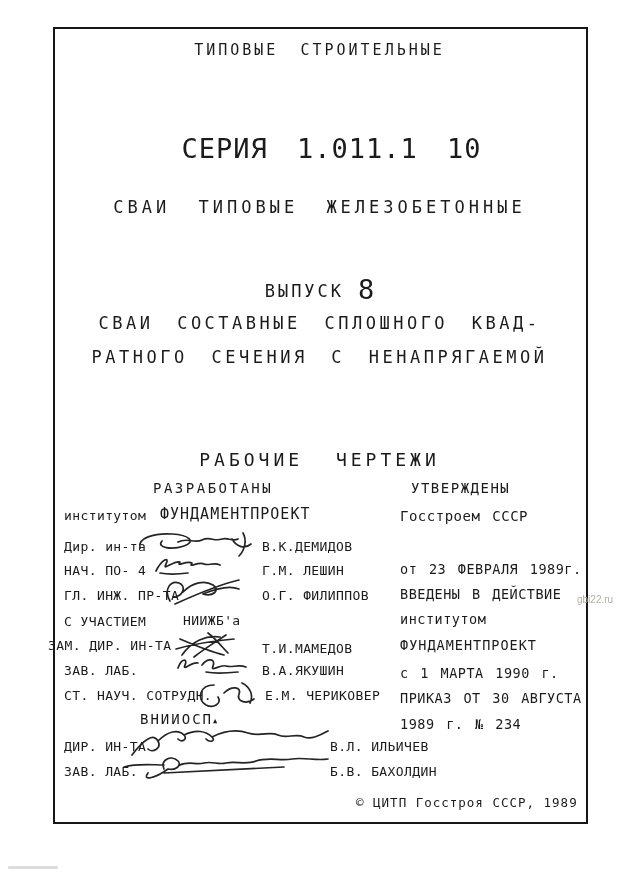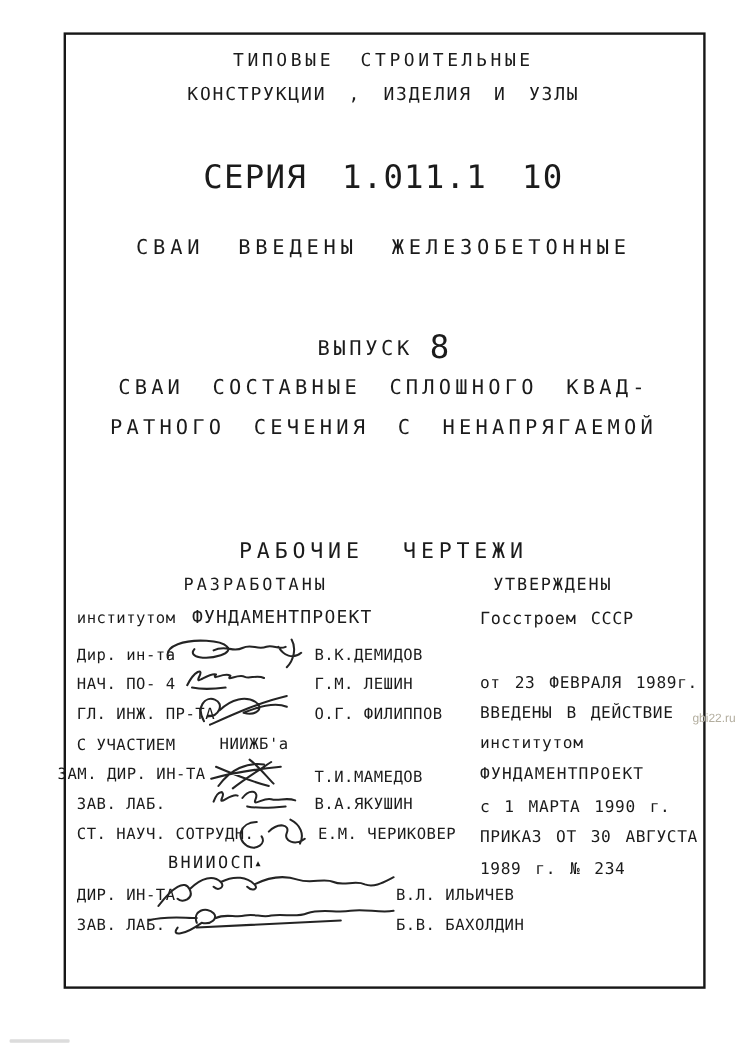--- a/index.html
+++ b/index.html
@@ -12,21 +12,21 @@
     color:#1b1b1b;
   }
   .frame{
     position:absolute;left:53px;top:27px;width:531px;height:793px;
     border:2.5px solid #171717;
   }
   .ln{position:absolute;white-space:nowrap;line-height:1.15;}
   .ctr{left:53px;width:533px;text-align:center;}
   .t-hdr{font-size:15px;letter-spacing:3px;word-spacing:10px;text-align:center;}
   .t-hdr2{font-size:15px;letter-spacing:1.5px;word-spacing:8px;}
-  .t-series{font-size:27px;letter-spacing:1px;word-spacing:12px;}
+  .t-series{font-size:27px;letter-spacing:1px;word-spacing:12px;margin-left:12px;}
   .t-subject{font-size:17px;letter-spacing:4px;word-spacing:14px;}
   .t-issue{font-size:17px;letter-spacing:3px;}
   .t-issue-num{font-size:27px;letter-spacing:0;margin-left:14px;vertical-align:-2px;}
   .t-sub{font-size:17px;letter-spacing:3.5px;word-spacing:10px;}
   .t-doctype{font-size:18px;letter-spacing:4px;word-spacing:18px;}
   .t-h14{font-size:14px;letter-spacing:2.5px;}
   .t-row{font-size:13px;letter-spacing:0.4px;}
   .t-row15{font-size:15px;letter-spacing:1px;}
   .t-right{font-size:13.5px;letter-spacing:0.5px;word-spacing:3px;}
   .t-copy{font-size:12.5px;letter-spacing:1px;}
@@ -37,25 +37,24 @@
   .wm-bottom{position:absolute;left:8px;top:866px;width:50px;height:3px;background:#dcdcdc;border-radius:1px;}
   .tri{font-size:7px;vertical-align:1px;}
 </style>
 </head>
 <body>
 
 <div class="page">
   <div class="frame"></div>
 
   <div class="ln ctr t-hdr" style="top:42px;">ТИПОВЫЕ  СТРОИТЕЛЬНЫЕ</div>
-  <div class="ln ctr t-hdr2" style="top:70px;">КОНСТРУКЦИИ , ИЗДЕЛИЯ  И  УЗЛЫ</div>
 
   <div class="ln ctr t-series" style="top:133px;">СЕРИЯ  1.011.1  10</div>
 
-  <div class="ln ctr t-subject" style="top:198px;">СВАИ  ВВЕДЕНЫ  ЖЕЛЕЗОБЕТОННЫЕ</div>
+  <div class="ln ctr t-subject" style="top:198px;">СВАИ  ТИПОВЫЕ  ЖЕЛЕЗОБЕТОННЫЕ</div>
 
   <div class="ln ctr" style="top:274px;">
     <span class="t-issue">ВЫПУСК</span><span class="t-issue-num">8</span>
   </div>
 
   <div class="ln ctr t-sub" style="top:314px;">СВАИ  СОСТАВНЫЕ  СПЛОШНОГО  КВАД-</div>
   <div class="ln ctr t-sub" style="top:348px;">РАТНОГО  СЕЧЕНИЯ  С  НЕНАПРЯГАЕМОЙ</div>
 
   <div class="ln ctr t-doctype" style="top:450px;">РАБОЧИЕ  ЧЕРТЕЖИ</div>
 
@@ -136,16 +135,17 @@
 
   <div class="ln t-right" style="left:400px;top:508px;font-size:14px;">Госстроем СССР</div>
   <div class="ln t-right" style="left:400px;top:562px;">от 23 ФЕВРАЛЯ 1989г.</div>
   <div class="ln t-right" style="left:400px;top:587px;">ВВЕДЕНЫ  В  ДЕЙСТВИЕ</div>
   <div class="ln t-right" style="left:400px;top:612px;">институтом</div>
   <div class="ln t-right" style="left:400px;top:638px;letter-spacing:1px;">ФУНДАМЕНТПРОЕКТ</div>
   <div class="ln t-right" style="left:400px;top:666px;">с 1 МАРТА 1990 г.</div>
   <div class="ln t-right" style="left:400px;top:691px;">ПРИКАЗ  ОТ 30 АВГУСТА</div>
   <div class="ln t-right" style="left:400px;top:717px;">1989 г.   №  234</div>
 
+  <div class="ln t-copy" style="left:356px;top:796px;">© ЦИТП Госстроя СССР, 1989</div>
 
   <div class="wm-right" style="left:577px;top:550px;">gbi22.ru</div>
   <div class="wm-bottom"></div>
 </div>
 
 </body></html>

